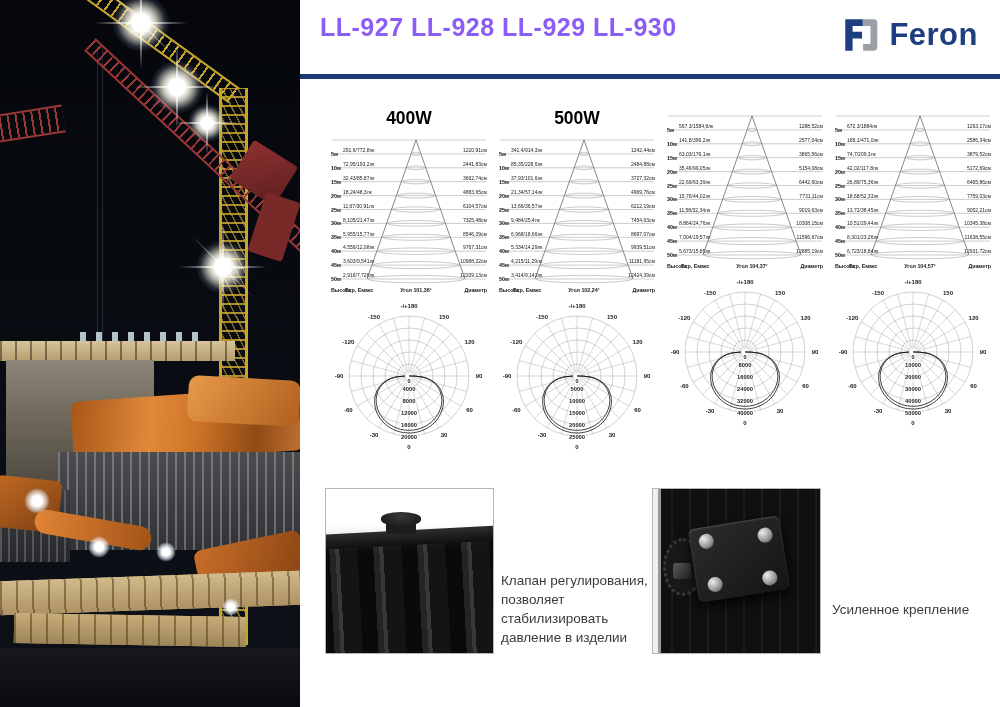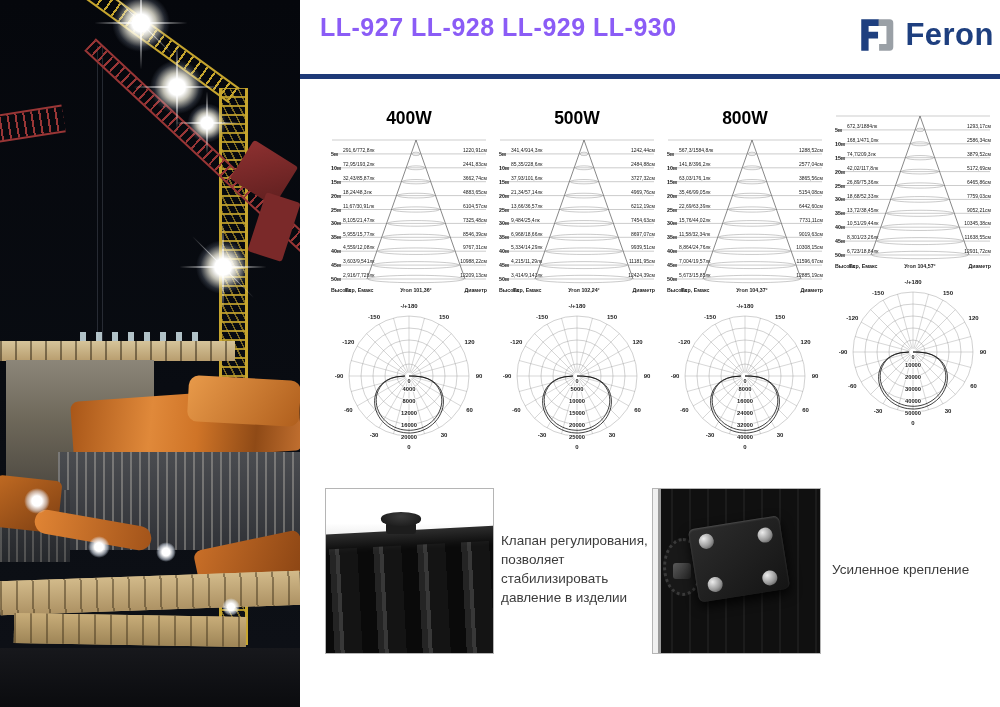--- a/index.html
+++ b/index.html
@@ -23,30 +23,30 @@
   .flare i{position:absolute;left:50%;top:50%;display:block;height:2px;width:150%;
            background:linear-gradient(90deg,transparent,rgba(255,255,255,.95),transparent);
            transform:translate(-50%,-50%) rotate(var(--r,0deg));}
   .warm{border-radius:50%;background:radial-gradient(circle,#ffd9a0 0%,#f5a94e 30%,rgba(210,120,40,.25) 60%,transparent 70%);}
   .studs{background-image:repeating-linear-gradient(90deg,rgba(60,48,28,.55) 0 2px,transparent 2px 15px);}
   .spot{border-radius:50%;background:radial-gradient(circle,#fff 0 28%,rgba(230,240,255,.5) 55%,transparent 70%);}
   
   .panel{position:absolute;left:300px;top:0;width:700px;height:707px;background:#fff;}
   .title{position:absolute;left:20px;top:13px;font-size:25px;font-weight:bold;color:#8b5cf6;letter-spacing:.5px;}
   .subtitle{position:absolute;left:21px;top:48px;font-size:13.5px;font-weight:bold;color:#2d64ad;letter-spacing:.2px;}
-  .logo{position:absolute;right:6px;top:14px;display:flex;align-items:center;}
+  .logo{position:absolute;right:22px;top:14px;display:flex;align-items:center;}
   .logo-text{font-size:31px;font-weight:bold;color:#1e3f7f;margin-left:7px;letter-spacing:.5px;}
   .divider{position:absolute;left:0;top:74px;width:700px;height:5px;background:#1e3a78;}
   .col{position:absolute;top:108px;width:158px;}
   .watt{text-align:center;font-size:17.5px;font-weight:bold;color:#000000;height:24px;}
   .col svg{display:block;}
   .fbox{position:absolute;top:488px;width:167px;height:164px;border:1px solid #b5b5b5;background:#fff;overflow:hidden;}
   .fbox *{position:absolute;}
   #fbox1{left:25px;} #fbox2{left:352px;}
-  .fcap{position:absolute;color:#3c3c3c;font-size:13.5px;line-height:1.42;}
+  .fcap{position:absolute;color:#3c3c3c;font-size:13.5px;line-height:1.42;margin-top:40px;}
   #fcap1{left:201px;top:531px;width:152px;}
   #fcap2{left:532px;top:560px;width:170px;}
   
   .v-sky{left:0;top:0;width:100%;height:30%;background:linear-gradient(180deg,#fff 0 70%,#ececec 100%);}
   .v-housing{left:-6%;top:28%;width:114%;height:80%;transform:rotate(-3deg);border-radius:5px;
      background:repeating-linear-gradient(90deg,#0a0a0a 0 16px,#242424 16px 22px,#383838 22px 26px,#141414 26px 44px);
      box-shadow:inset 0 8px 10px rgba(255,255,255,.09);}
   .v-top{left:-6%;top:25%;width:114%;height:9%;transform:rotate(-3deg);background:linear-gradient(180deg,#2e2e2e,#101010);border-radius:4px;}
   .v-cap{left:33%;top:14%;width:40px;height:14px;background:radial-gradient(ellipse at 50% 30%,#3a3a3a,#151515);border-radius:50%/45%;}
   .v-stem{left:36%;top:20%;width:30px;height:12px;background:#1d1d1d;border-radius:3px;}
@@ -348,21 +348,20 @@
             <text x="44.00000000000001" y="138.88972745734185" font-size="6" text-anchor="middle" fill="#1a1a1a" font-family="&quot;Liberation Sans&quot;,sans-serif" font-weight="bold">-30</text>
             <text x="79" y="84.5" font-size="5.5" text-anchor="middle" fill="#1a1a1a" font-family="&quot;Liberation Sans&quot;,sans-serif" font-weight="bold" stroke="#fff" stroke-width="2" paint-order="stroke">0</text>
             <text x="79" y="93" font-size="5.8" text-anchor="middle" fill="#1a1a1a" font-family="&quot;Liberation Sans&quot;,sans-serif" font-weight="bold" stroke="#fff" stroke-width="2" paint-order="stroke">5000</text>
             <text x="79" y="105" font-size="5.8" text-anchor="middle" fill="#1a1a1a" font-family="&quot;Liberation Sans&quot;,sans-serif" font-weight="bold" stroke="#fff" stroke-width="2" paint-order="stroke">10000</text>
             <text x="79" y="117" font-size="5.8" text-anchor="middle" fill="#1a1a1a" font-family="&quot;Liberation Sans&quot;,sans-serif" font-weight="bold" stroke="#fff" stroke-width="2" paint-order="stroke">15000</text>
             <text x="79" y="129" font-size="5.8" text-anchor="middle" fill="#1a1a1a" font-family="&quot;Liberation Sans&quot;,sans-serif" font-weight="bold" stroke="#fff" stroke-width="2" paint-order="stroke">20000</text>
             <text x="79" y="141" font-size="5.8" text-anchor="middle" fill="#1a1a1a" font-family="&quot;Liberation Sans&quot;,sans-serif" font-weight="bold" stroke="#fff" stroke-width="2" paint-order="stroke">25000</text>
           </svg>
         </div>
         <div class="col" style="left: 366px;">
-          <div class="watt">800W</div>
           <svg width="158" height="166" viewBox="0 0 158 166">
             <line x1="2" y1="8" x2="156" y2="8" stroke="#999" stroke-width="0.5"></line>
             <line x1="2" y1="21.9" x2="156" y2="21.9" stroke="#999" stroke-width="0.5"></line>
             <ellipse cx="86" cy="21.9" rx="3.9000000000000004" ry="1.72" fill="none" stroke="#888" stroke-width="0.45"></ellipse>
             <text x="1" y="23.9" font-size="5.3" text-anchor="start" fill="#1a1a1a" font-family="&quot;Liberation Sans&quot;,sans-serif" font-weight="bold">5м</text>
             <text x="13" y="20.099999999999998" font-size="5" text-anchor="start" fill="#1a1a1a" font-family="&quot;Liberation Sans&quot;,sans-serif">567,3/1584,8лк</text>
             <text x="157" y="20.099999999999998" font-size="5" text-anchor="end" fill="#1a1a1a" font-family="&quot;Liberation Sans&quot;,sans-serif">1288,52см</text>
             <line x1="2" y1="35.8" x2="156" y2="35.8" stroke="#999" stroke-width="0.5"></line>
             <ellipse cx="86" cy="35.8" rx="8.8" ry="1.94" fill="none" stroke="#888" stroke-width="0.45"></ellipse>
             <text x="1" y="37.8" font-size="5.3" text-anchor="start" fill="#1a1a1a" font-family="&quot;Liberation Sans&quot;,sans-serif" font-weight="bold">10м</text>

